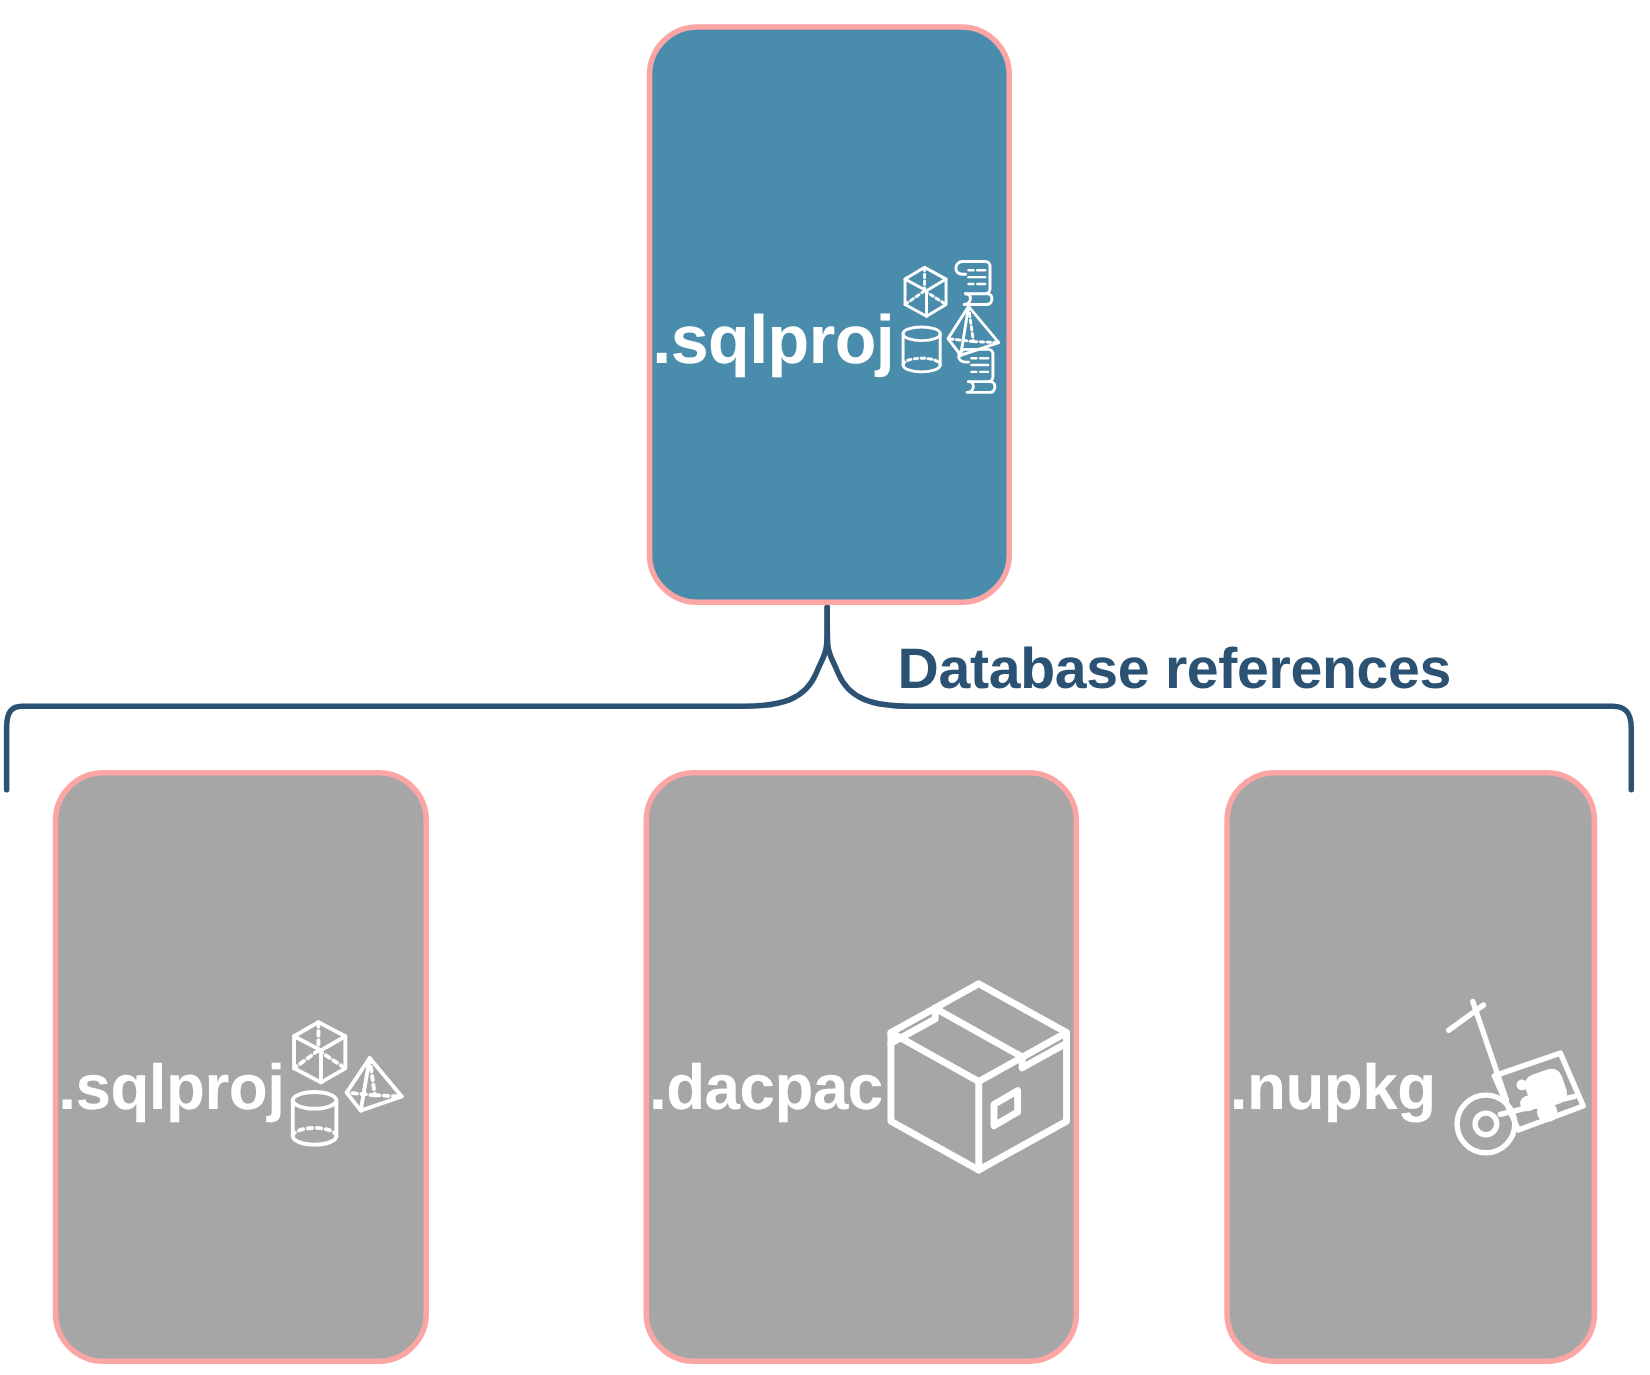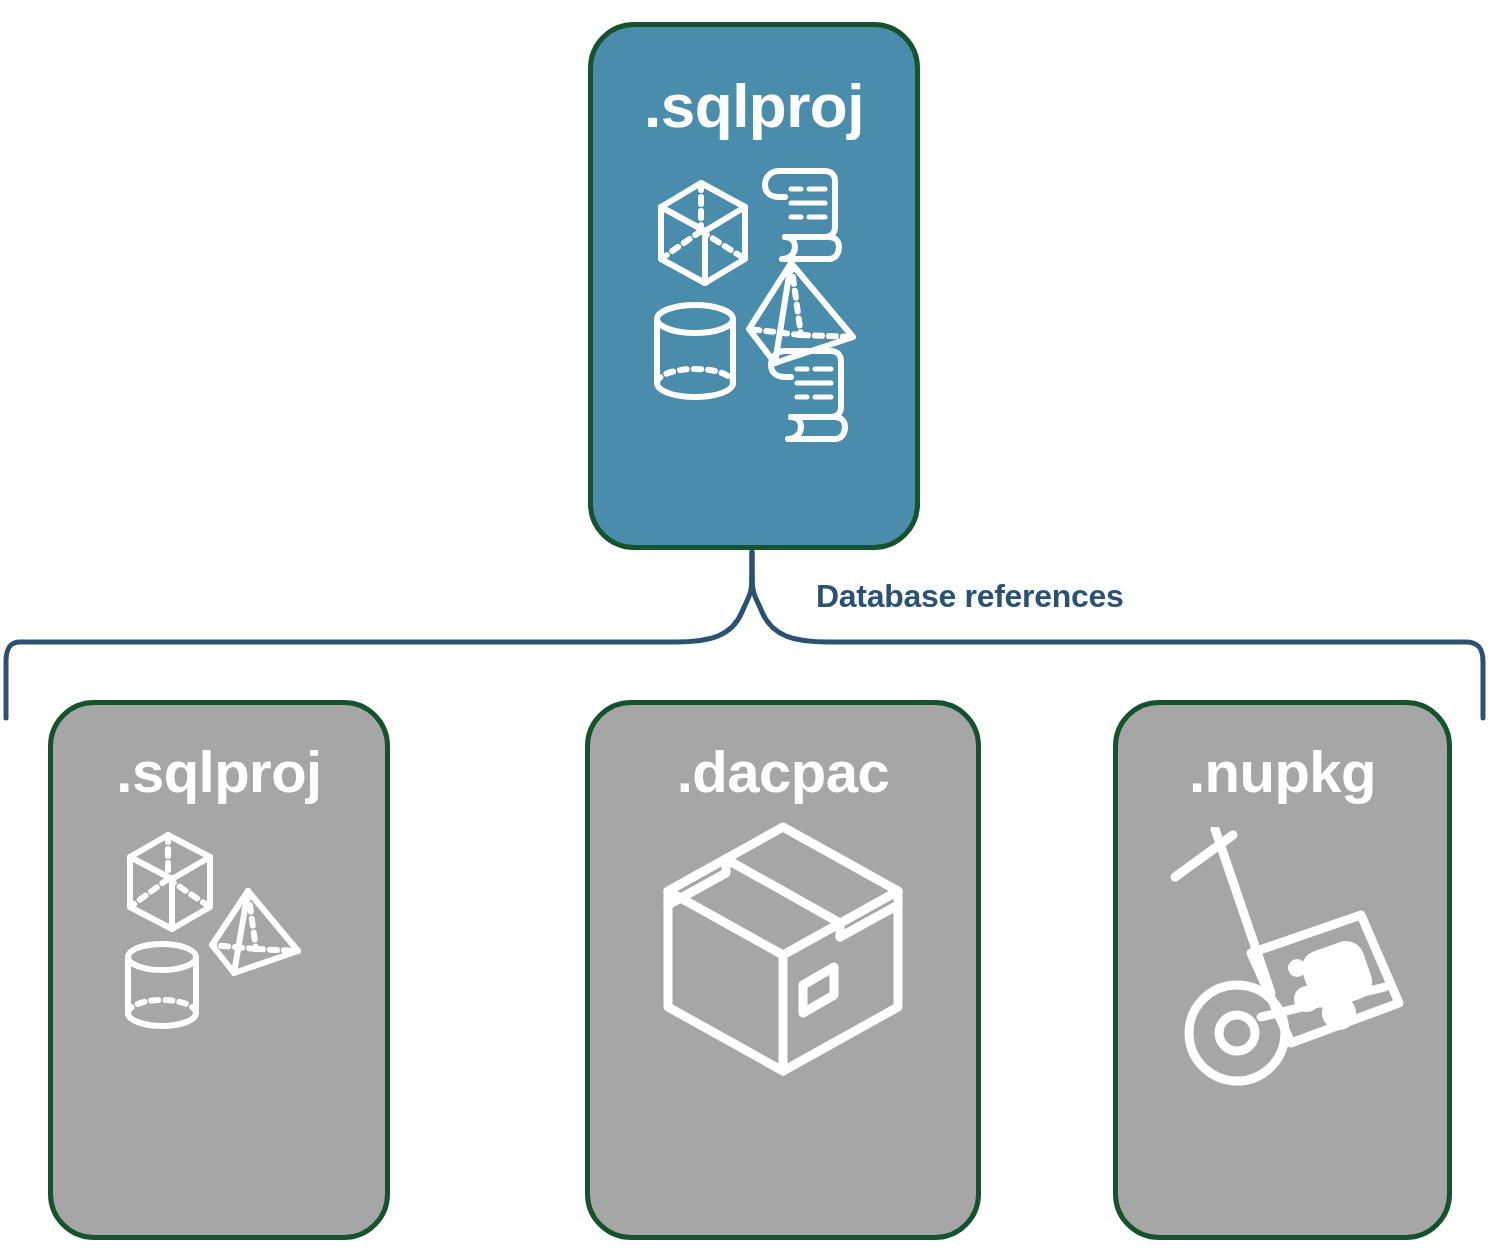--- a/index.html
+++ b/index.html
@@ -16,24 +16,24 @@
   }
   #stage {
     position: absolute;
     left: 0; top: 0;
     width: 1500px;
     height: 1250px;
   }
   .card {
     position: absolute;
     box-sizing: border-box;
-    border: 5px solid #14532d;
+    border: 5px solid #fca5a5;
     border-radius: 46px;
     display: flex;
-    flex-direction: column;
+    flex-direction: row;
     align-items: center;
   }
   .card.primary {
     background: #4A8CAB;
   }
   .card.secondary {
     background: #A6A6A6;
   }
   .card-title {
     color: #ffffff;
@@ -84,21 +84,21 @@
     position: absolute;
     left: 0; top: 0;
     width: 1500px;
     height: 1250px;
     pointer-events: none;
   }
   #connector-label {
     position: absolute;
     left: 816px;
     top: 578px;
-    font-size: 32px;
+    font-size: 52px;
     font-weight: bold;
     color: #2B5173;
     white-space: nowrap;
     letter-spacing: -0.3px;
   }
 </style>
 </head>
 <body>
 
 <div id="stage">

